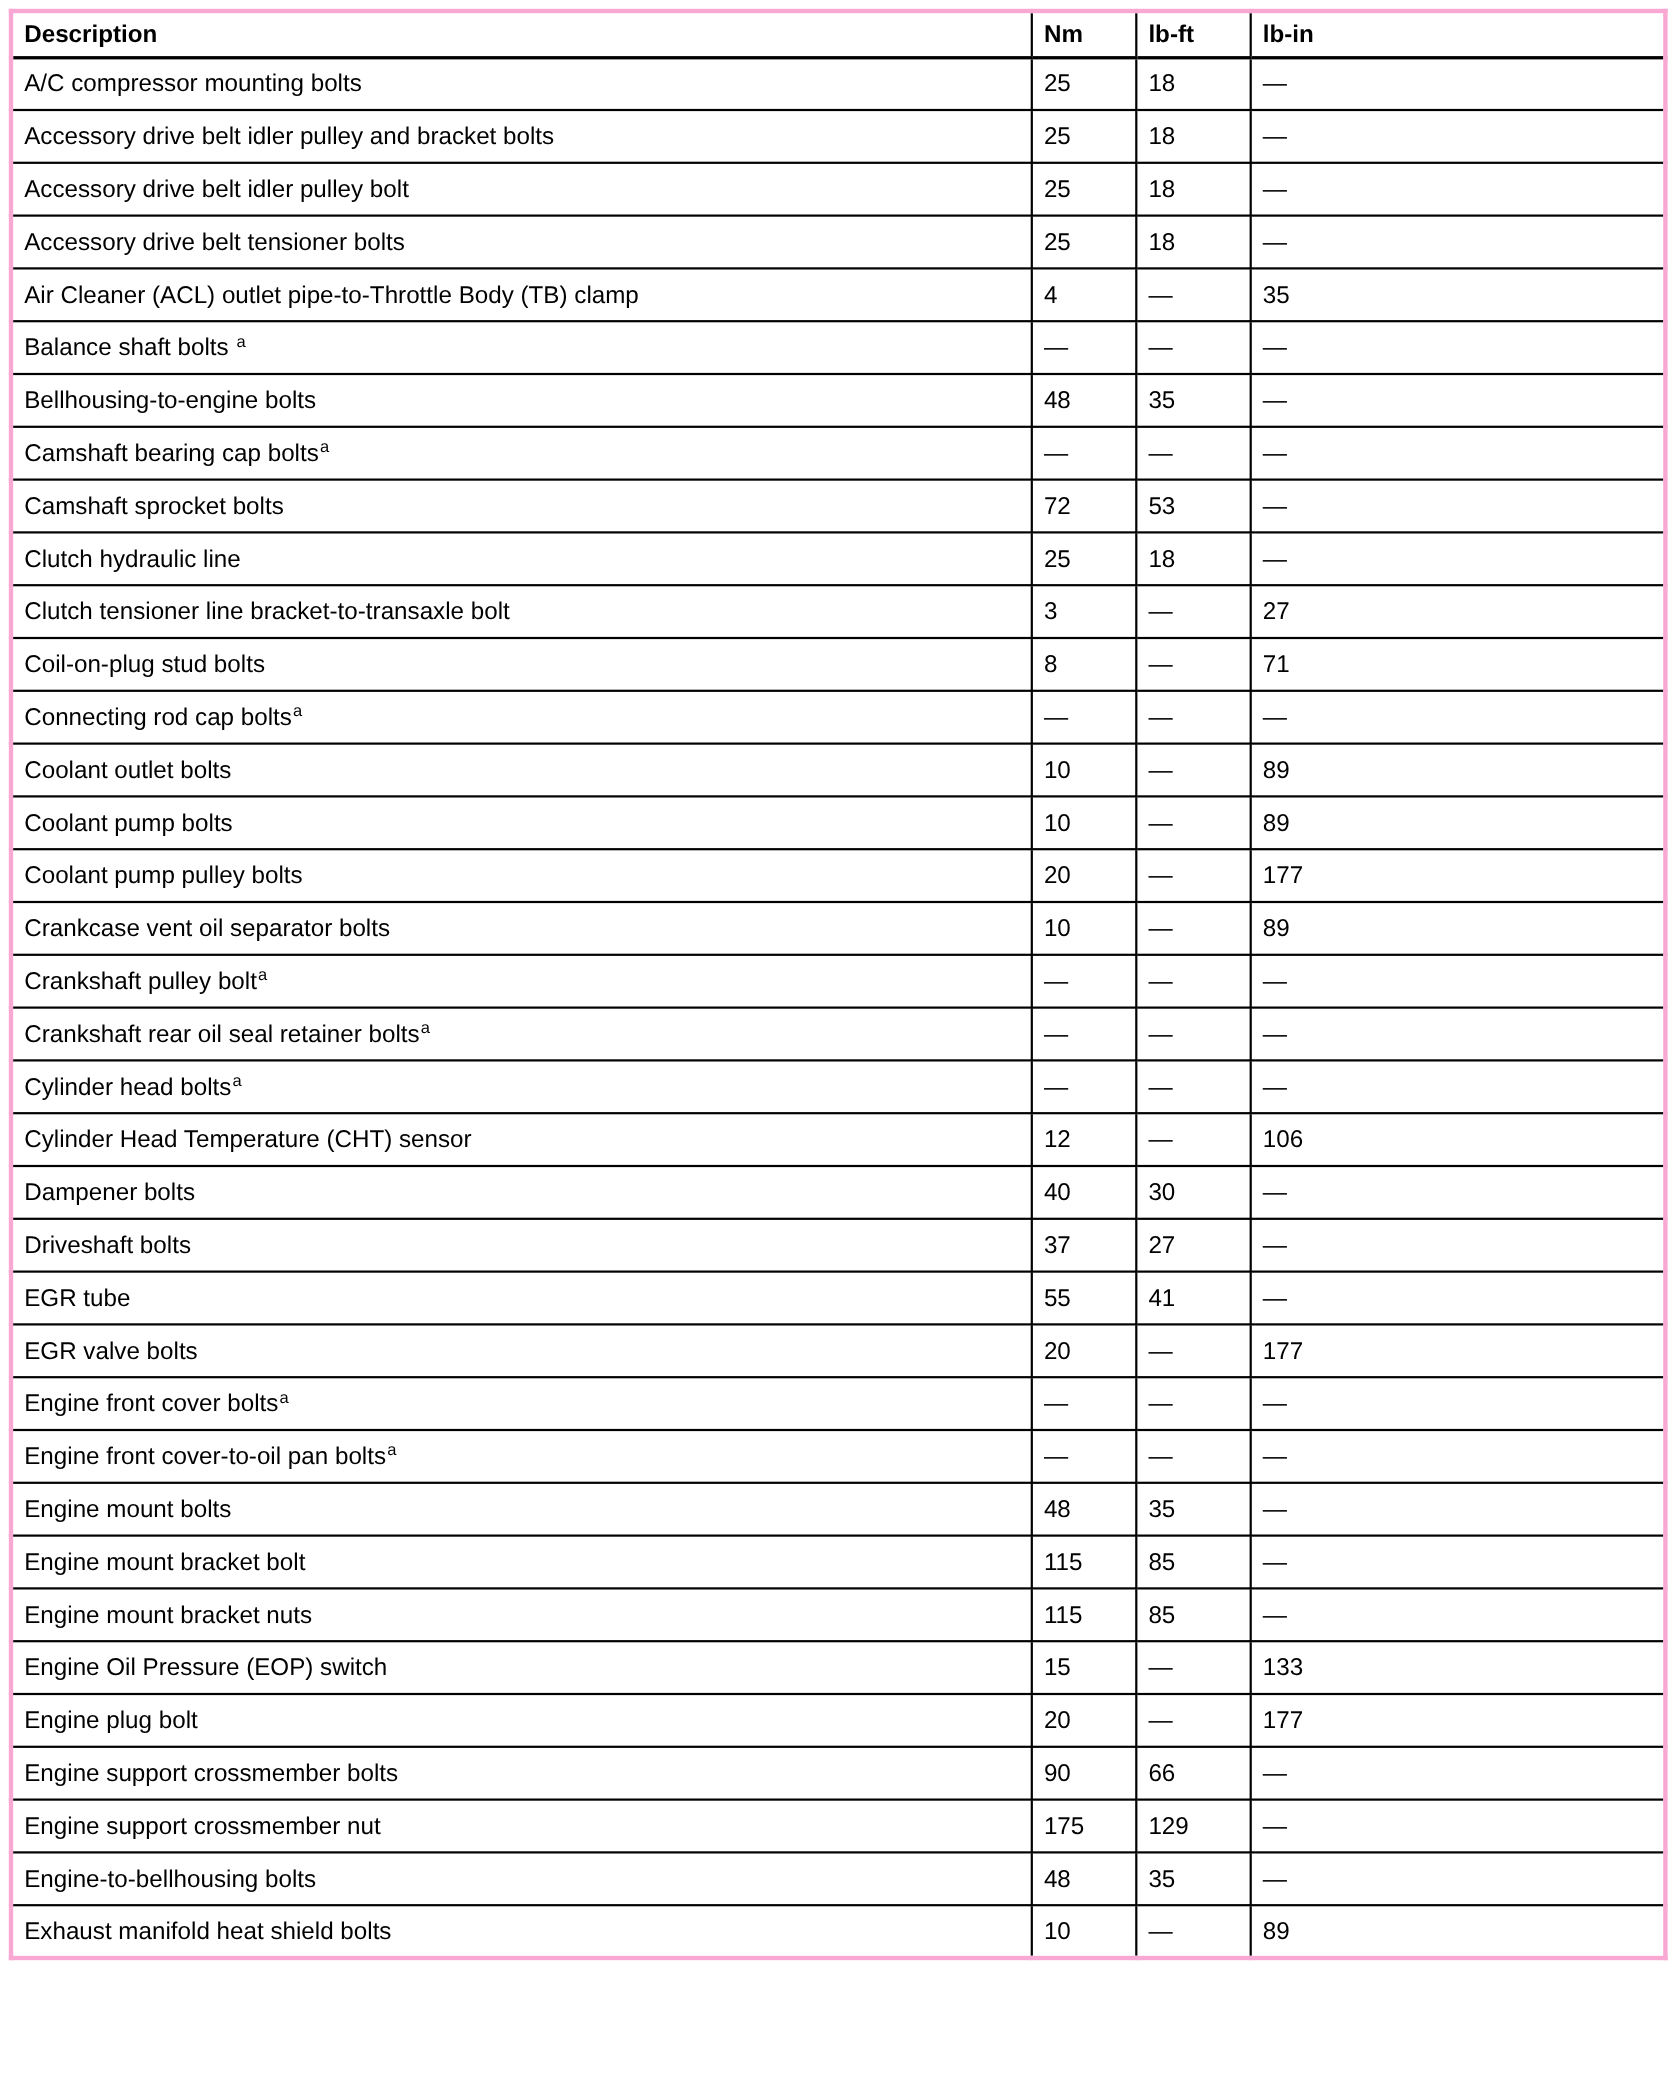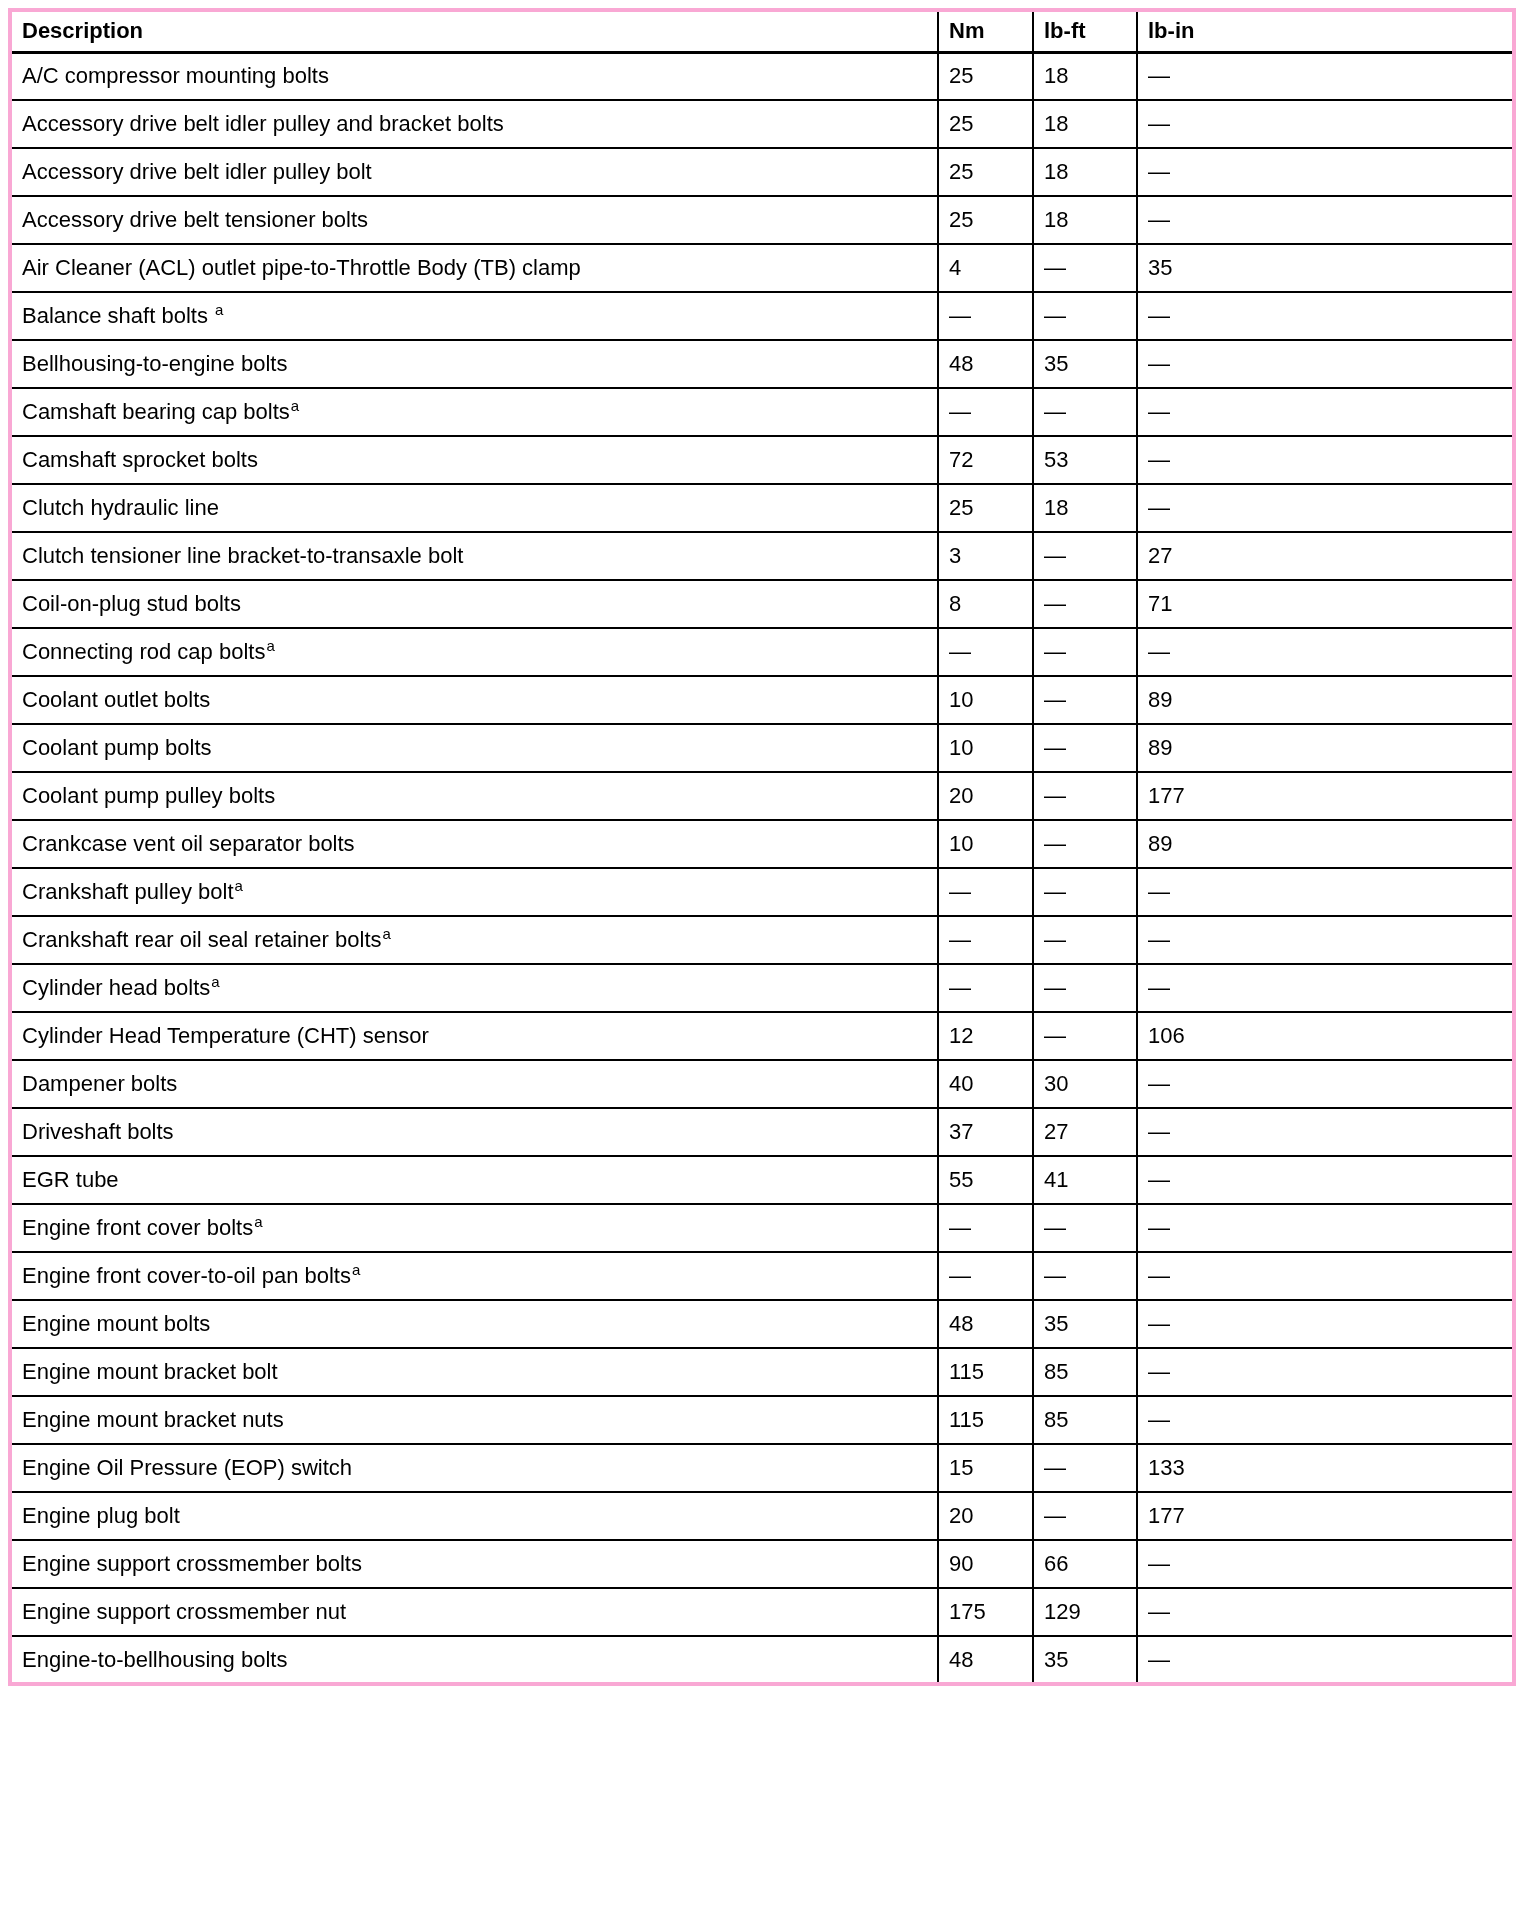--- a/index.html
+++ b/index.html
@@ -208,20 +208,26 @@
           <td>27</td>
           <td>—</td>
         </tr>
         <tr>
           <td>EGR tube</td>
           <td>55</td>
           <td>41</td>
           <td>—</td>
         </tr>
         <tr>
+          <td>EGR valve bolts</td>
+          <td>20</td>
+          <td>—</td>
+          <td>177</td>
+        </tr>
+        <tr>
           <td>Engine front cover bolts<sup class="footnote">a</sup></td>
           <td>—</td>
           <td>—</td>
           <td>—</td>
         </tr>
         <tr>
           <td>Engine front cover-to-oil pan bolts<sup class="footnote">a</sup></td>
           <td>—</td>
           <td>—</td>
           <td>—</td>
@@ -266,16 +272,22 @@
           <td>Engine support crossmember nut</td>
           <td>175</td>
           <td>129</td>
           <td>—</td>
         </tr>
         <tr>
           <td>Engine-to-bellhousing bolts</td>
           <td>48</td>
           <td>35</td>
           <td>—</td>
+        </tr>
+        <tr>
+          <td>Exhaust manifold heat shield bolts</td>
+          <td>10</td>
+          <td>—</td>
+          <td>89</td>
         </tr>
       </tbody>
   </table>
 </div>
 
 </body></html>

